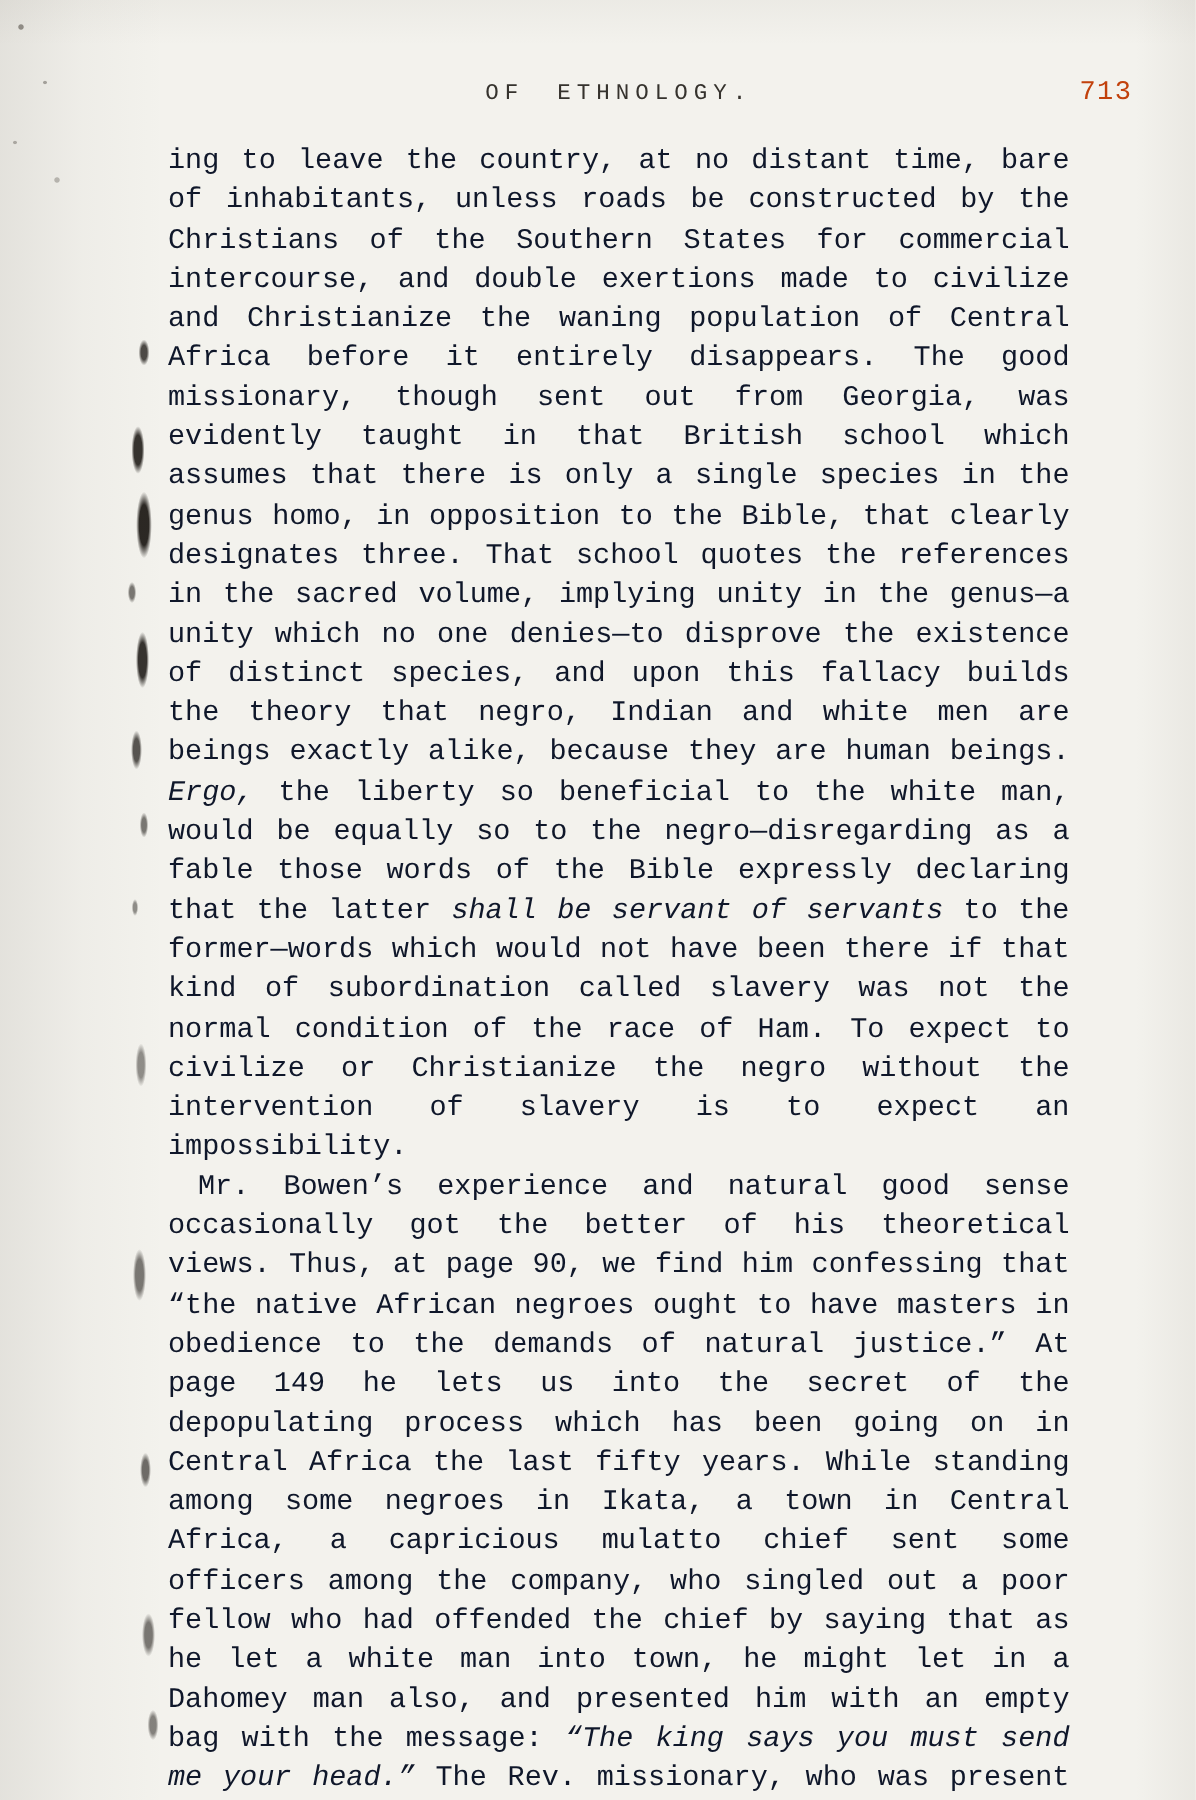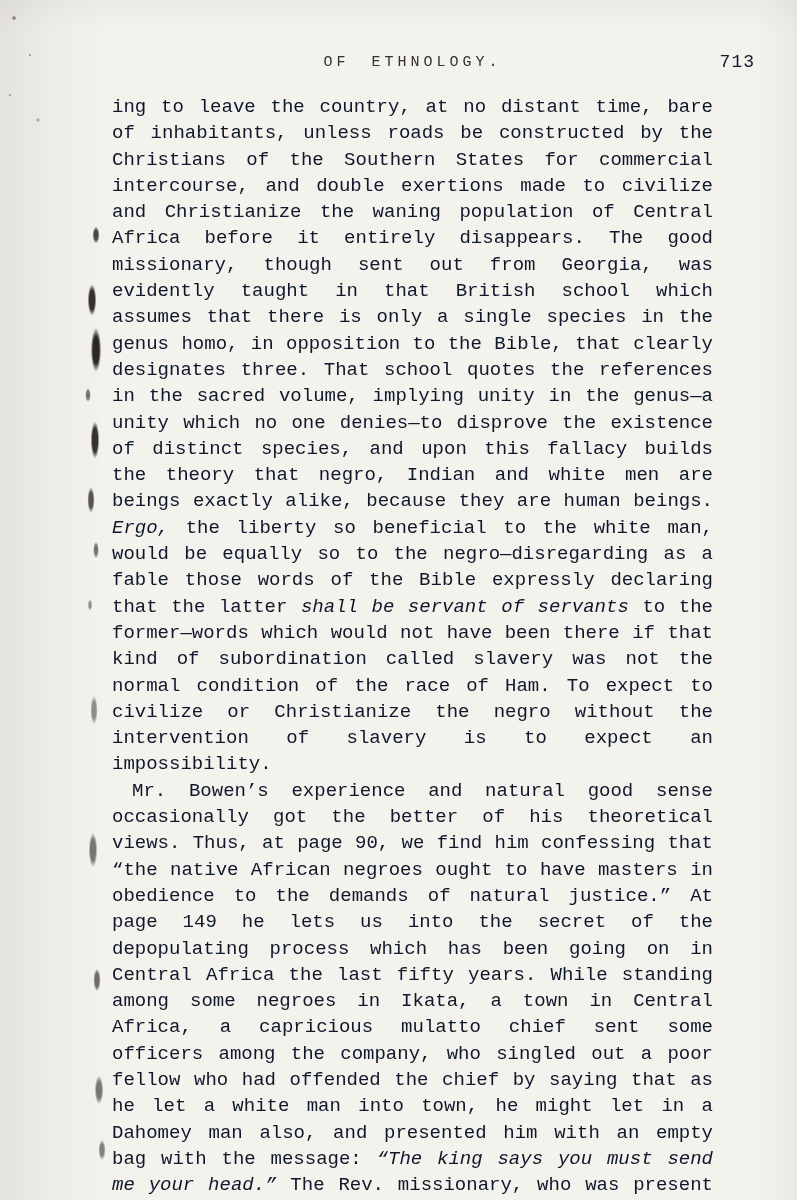--- a/index.html
+++ b/index.html
@@ -83,21 +83,21 @@
     letter-spacing: 4px;
     word-spacing: 9px;
     color: #35322d;
   }
   .page-number {
     position: absolute;
     right: -42px;
     top: -2px;
     font-size: 18px;
     letter-spacing: 1px;
-    color: #0f172a;
+    color: #c2410c;
   }
 
   .body-text {
     font-size: 19px;
     line-height: 26.3px;
     text-align: justify;
     color: #0f172a;
   }
   .body-text p {
     margin: 0;

